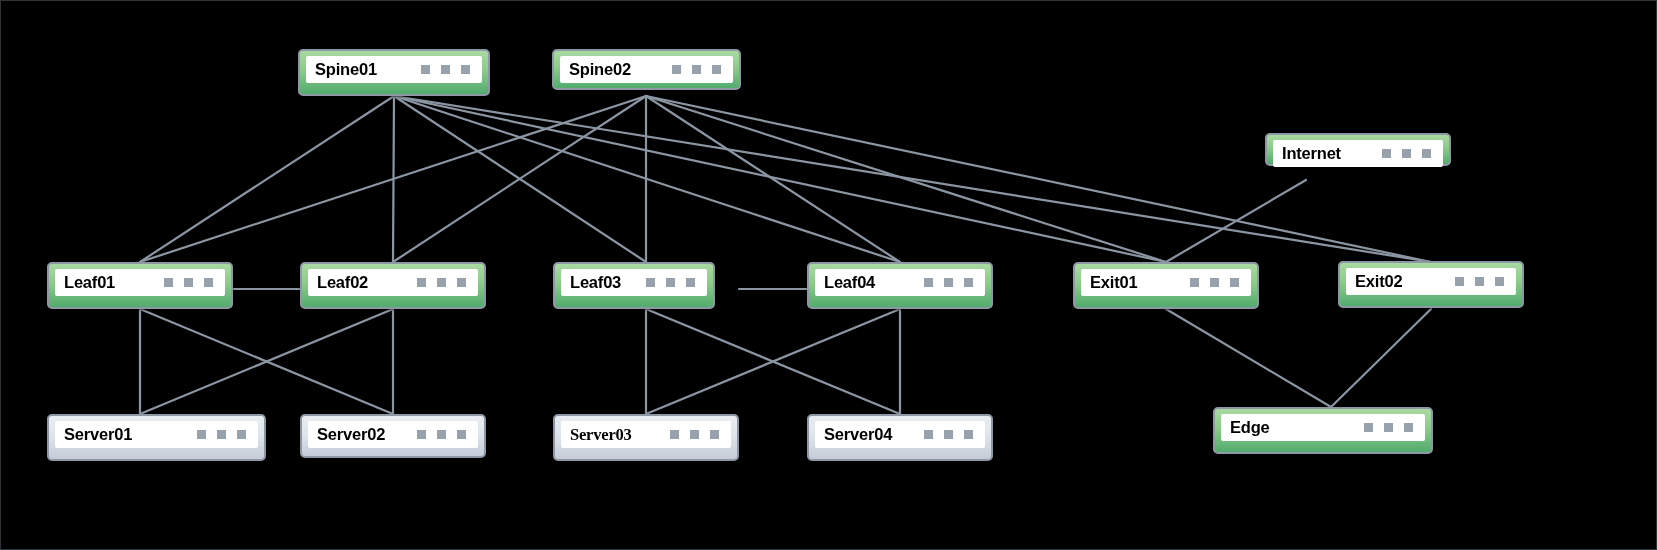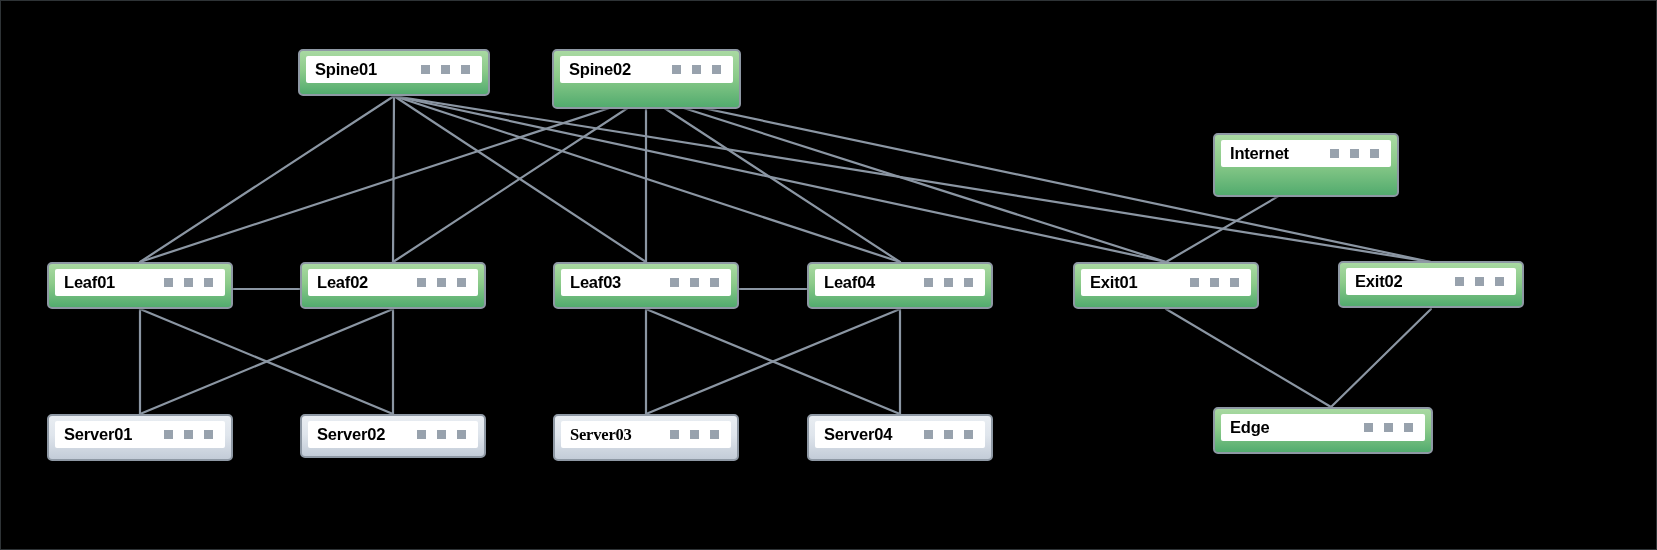--- a/index.html
+++ b/index.html
@@ -89,31 +89,31 @@
       <div class="node green" style="left: 297px; top: 48px; width: 192px; height: 47px;">
         <div class="chip">
           <span class="label">Spine01</span>
           <span class="ports">
             <span class="port" style="background: rgb(152, 162, 173);"></span>
             <span class="port" style="background: rgb(152, 162, 173);"></span>
             <span class="port" style="background: rgb(152, 162, 173);"></span>
           </span>
         </div>
       </div>
-      <div class="node green" style="left: 551px; top: 48px; width: 189px; height: 60px;">
+      <div class="node green" style="left: 551px; top: 48px; width: 189px; height: 41px;">
         <div class="chip">
           <span class="label">Spine02</span>
           <span class="ports">
             <span class="port" style="background: rgb(152, 162, 173);"></span>
             <span class="port" style="background: rgb(152, 162, 173);"></span>
             <span class="port" style="background: rgb(152, 162, 173);"></span>
           </span>
         </div>
       </div>
-      <div class="node green" style="left: 1212px; top: 132px; width: 186px; height: 64px;">
+      <div class="node green" style="left: 1264px; top: 132px; width: 186px; height: 33px;">
         <div class="chip">
           <span class="label">Internet</span>
           <span class="ports">
             <span class="port" style="background: rgb(152, 162, 173);"></span>
             <span class="port" style="background: rgb(152, 162, 173);"></span>
             <span class="port" style="background: rgb(152, 162, 173);"></span>
           </span>
         </div>
       </div>
       <div class="node green" style="left: 46px; top: 261px; width: 186px; height: 47px;">
@@ -129,21 +129,21 @@
       <div class="node green" style="left: 299px; top: 261px; width: 186px; height: 47px;">
         <div class="chip">
           <span class="label">Leaf02</span>
           <span class="ports">
             <span class="port" style="background: rgb(152, 162, 173);"></span>
             <span class="port" style="background: rgb(152, 162, 173);"></span>
             <span class="port" style="background: rgb(152, 162, 173);"></span>
           </span>
         </div>
       </div>
-      <div class="node green" style="left: 552px; top: 261px; width: 186px; height: 47px;">
+      <div class="node green" style="left: 552px; top: 261px; width: 162px; height: 47px;">
         <div class="chip">
           <span class="label">Leaf03</span>
           <span class="ports">
             <span class="port" style="background: rgb(152, 162, 173);"></span>
             <span class="port" style="background: rgb(152, 162, 173);"></span>
             <span class="port" style="background: rgb(152, 162, 173);"></span>
           </span>
         </div>
       </div>
       <div class="node green" style="left: 806px; top: 261px; width: 186px; height: 47px;">
@@ -169,21 +169,21 @@
       <div class="node green" style="left: 1337px; top: 260px; width: 186px; height: 47px;">
         <div class="chip">
           <span class="label">Exit02</span>
           <span class="ports">
             <span class="port" style="background: rgb(152, 162, 173);"></span>
             <span class="port" style="background: rgb(152, 162, 173);"></span>
             <span class="port" style="background: rgb(152, 162, 173);"></span>
           </span>
         </div>
       </div>
-      <div class="node gray" style="left: 46px; top: 413px; width: 186px; height: 47px;">
+      <div class="node gray" style="left: 46px; top: 413px; width: 219px; height: 47px;">
         <div class="chip">
           <span class="label">Server01</span>
           <span class="ports">
             <span class="port" style="background: rgb(152, 162, 173);"></span>
             <span class="port" style="background: rgb(152, 162, 173);"></span>
             <span class="port" style="background: rgb(152, 162, 173);"></span>
           </span>
         </div>
       </div>
       <div class="node gray" style="left: 299px; top: 413px; width: 186px; height: 44px;">

